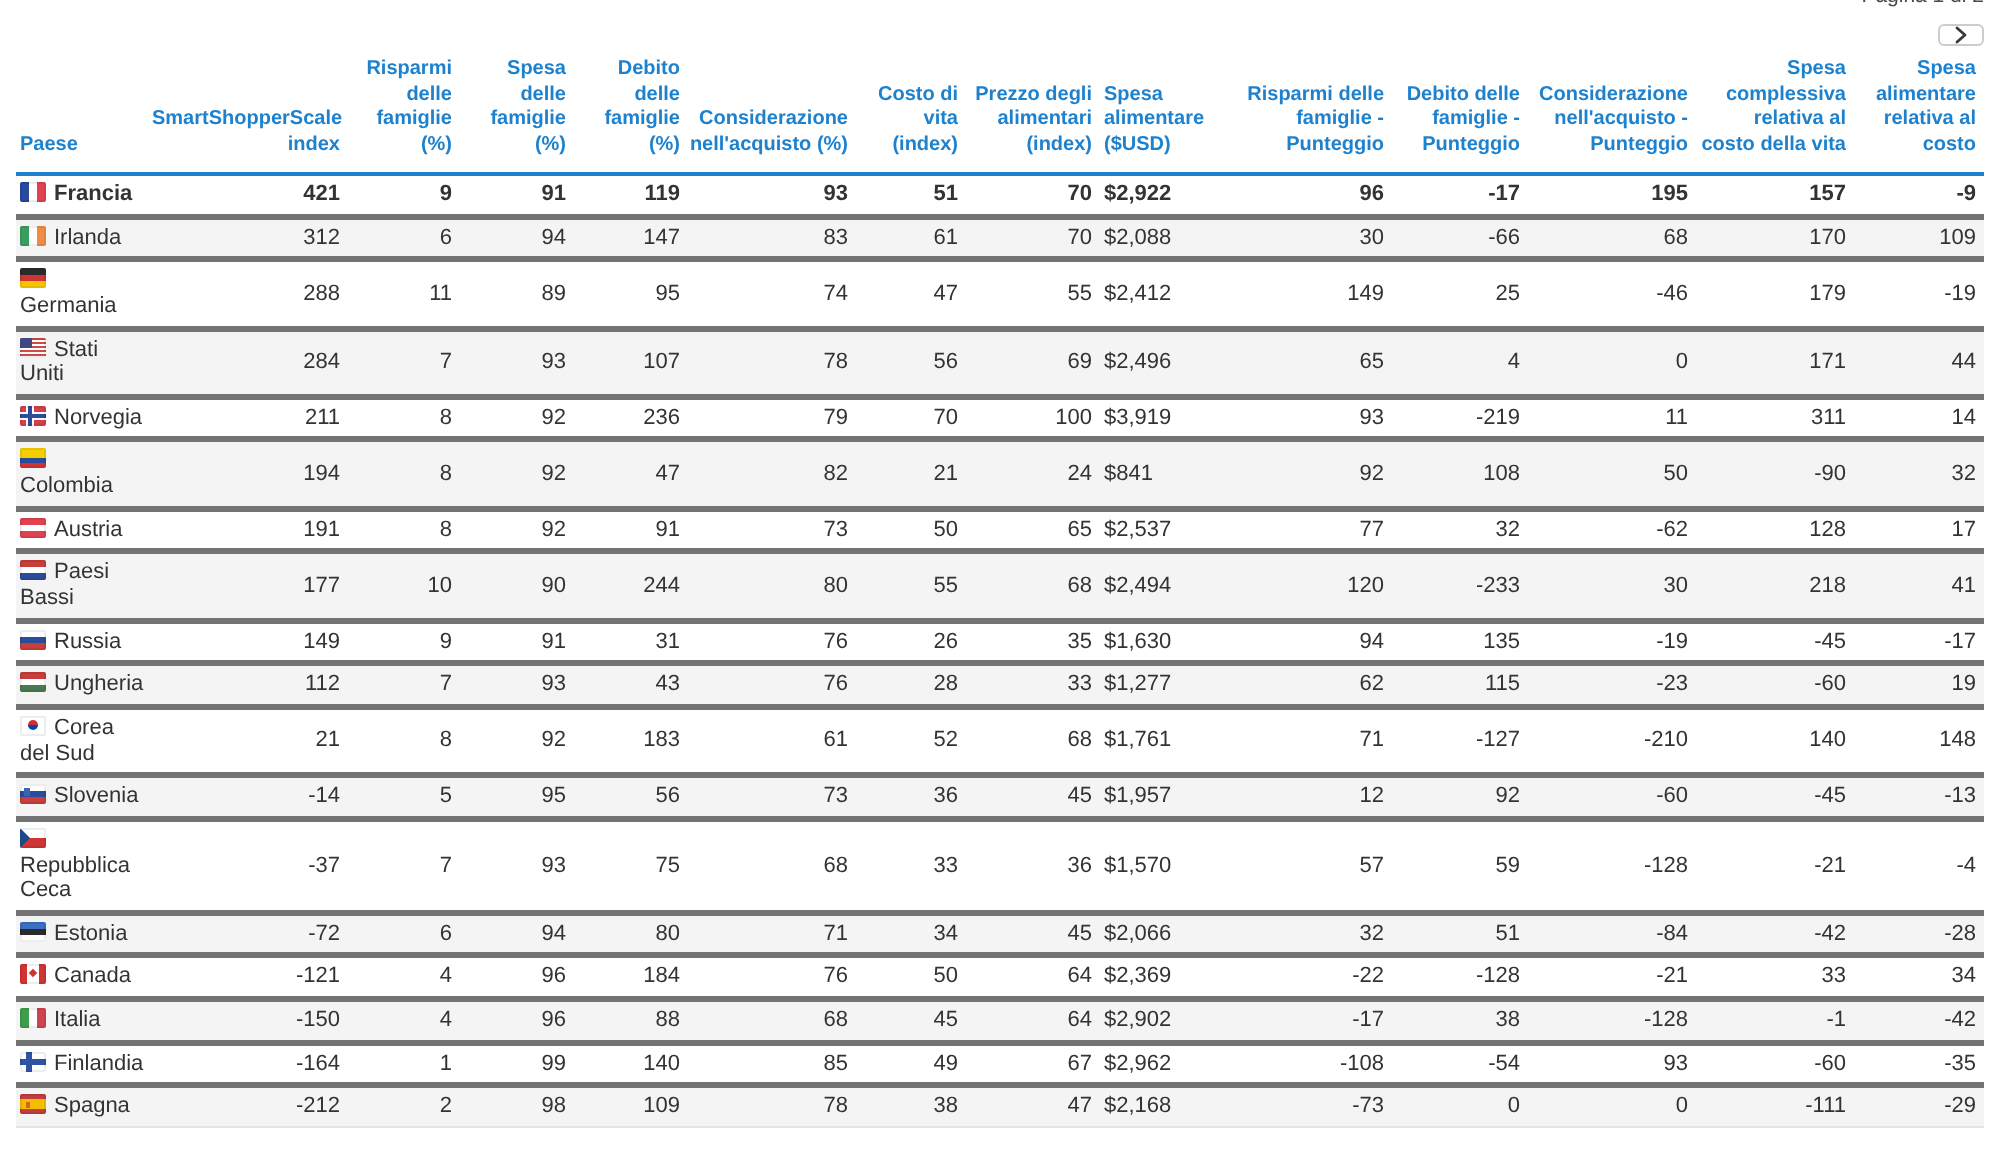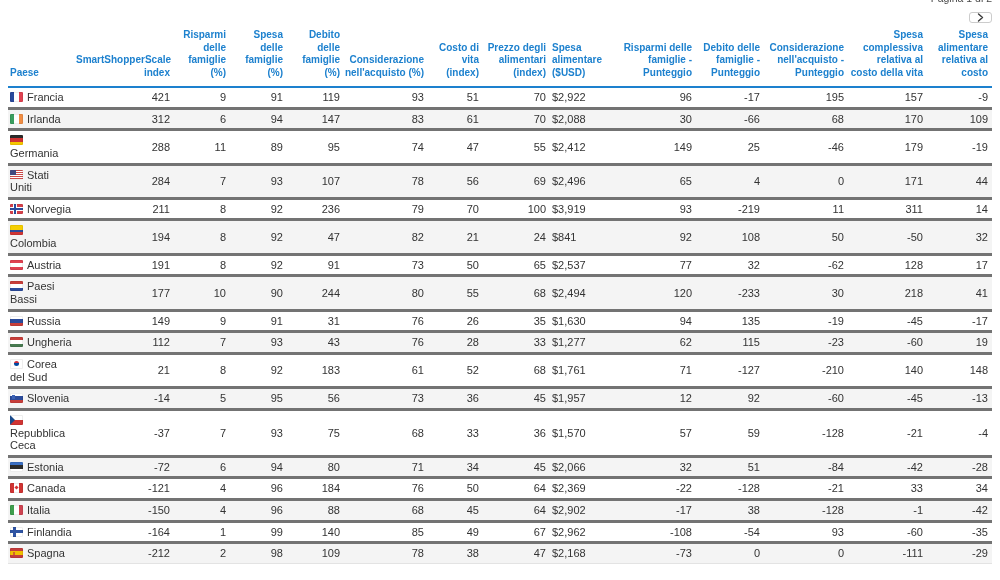--- a/index.html
+++ b/index.html
@@ -32,21 +32,21 @@
     text-align:right;vertical-align:bottom;padding:0 4px 7px 0;
     border-bottom:2px solid var(--accent);cursor:pointer;
   }
   th.col-left{text-align:left;padding-left:2px;}
   td{
     font-size:11px;line-height:1.15;color:var(--body-text);
     text-align:right;padding:3px 4px 3px 0;vertical-align:middle;
   }
   td.col-left{text-align:left;padding-left:2px;}
   tbody tr{border-top:3px solid #737373;}
-  tbody tr:first-child{border-top:none;}
+  tbody tr:first-child{border-top:none;font-weight:bold;}
   tbody tr:nth-child(even){background:var(--stripe);}
   tbody tr:last-child{border-bottom:1px solid #e3e3e3;}
   td.col-country{padding-left:2px;}
   .country-name{display:inline;}
 
   
   .flag{display:inline-block;width:13px;height:10px;margin-right:4px;vertical-align:-1px;
         position:relative;overflow:hidden;border-radius:1px;
         box-shadow:inset 0 0 0 1px rgba(0,0,0,0.07);}
   .flag-fr{background:linear-gradient(to right,#29499c 0 33%,#fff 33% 66%,#e04251 66%);}
@@ -229,21 +229,21 @@
           <td>8</td>
           <td>92</td>
           <td>47</td>
           <td>82</td>
           <td>21</td>
           <td>24</td>
           <td class="col-left">$841</td>
           <td>92</td>
           <td>108</td>
           <td>50</td>
-          <td>-50</td>
+          <td>-90</td>
           <td>32</td>
         </tr>
         <tr>
           <td class="col-left col-country"><span class="flag flag-at"></span><span class="country-name">Austria</span></td>
           <td>191</td>
           <td>8</td>
           <td>92</td>
           <td>91</td>
           <td>73</td>
           <td>50</td>

